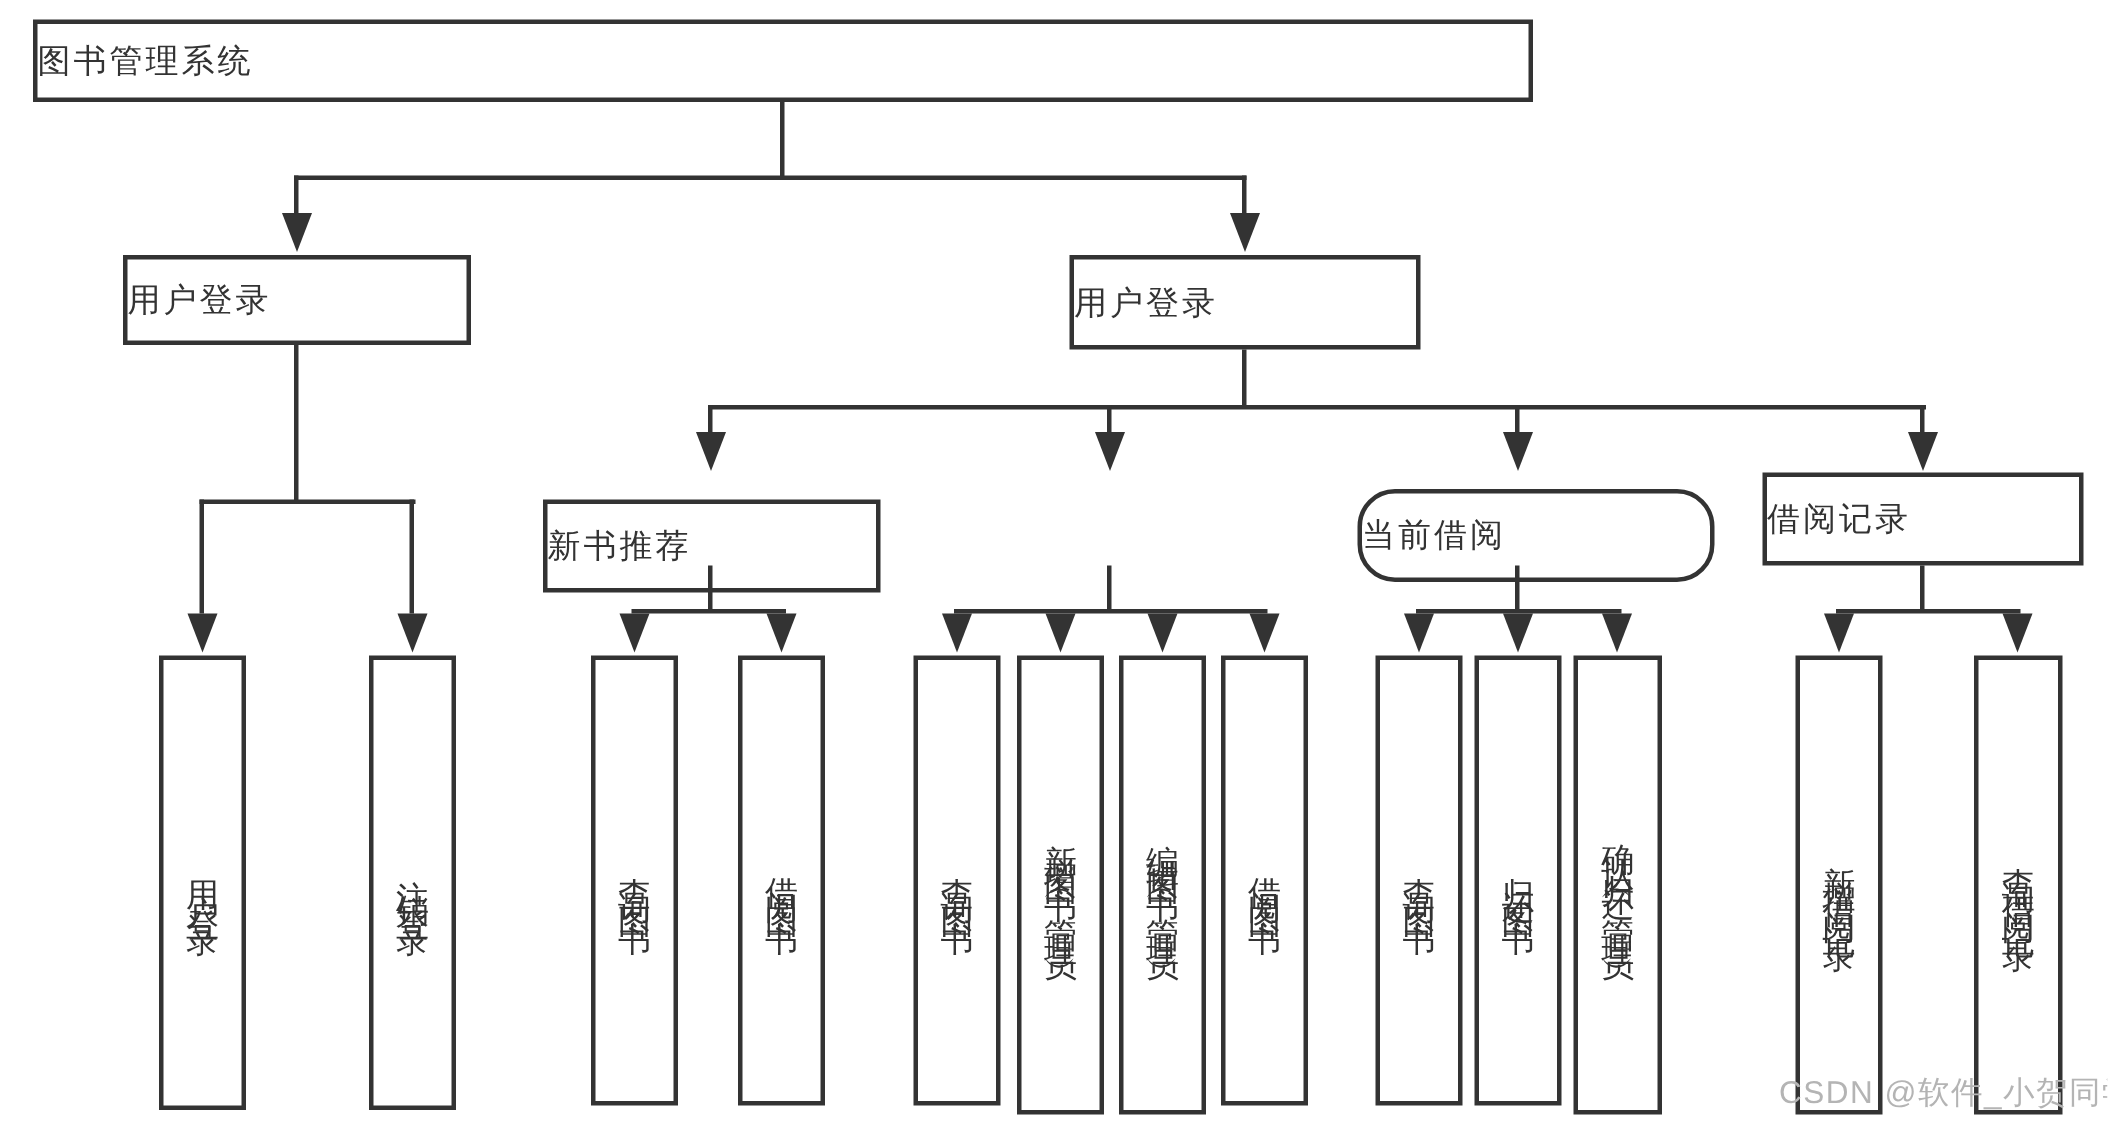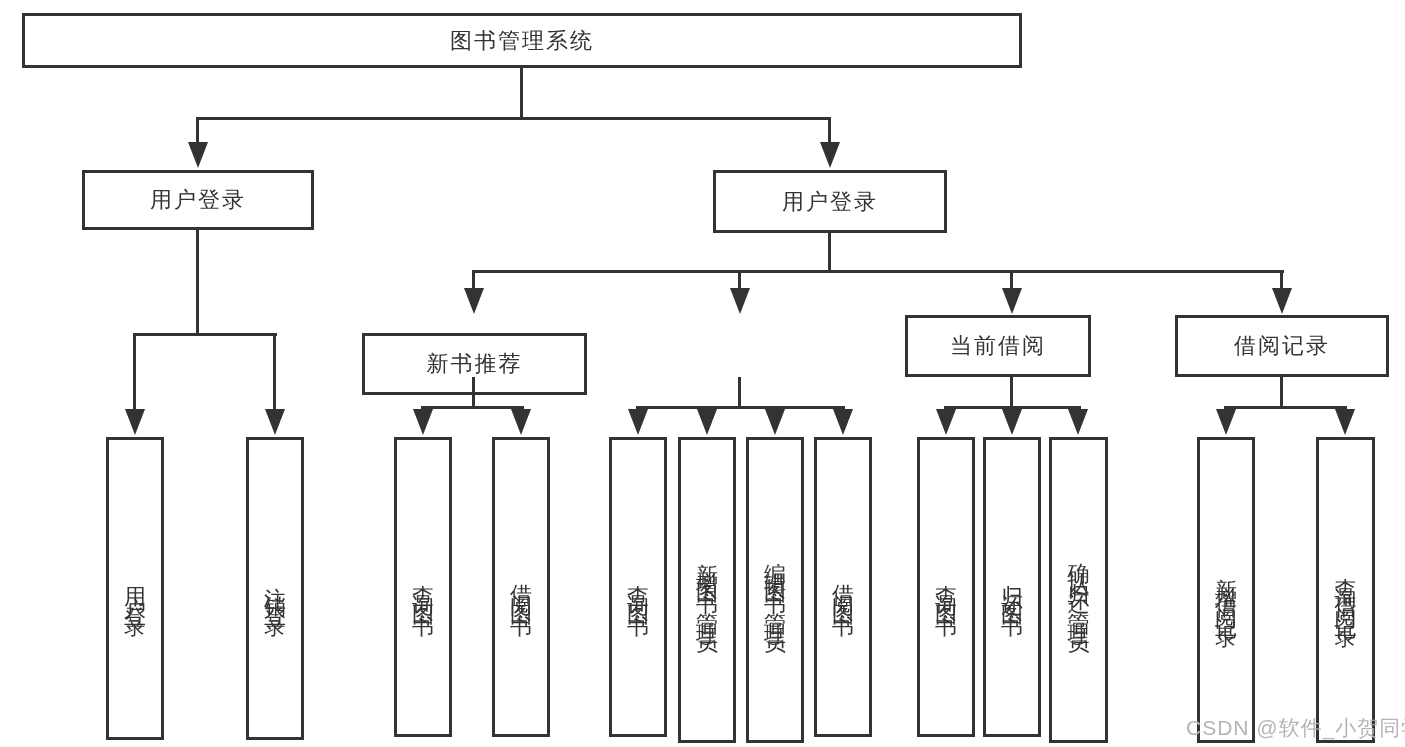--- a/index.html
+++ b/index.html
@@ -8,21 +8,21 @@
     width:1405px;height:747px;
     background:#ffffff;
     font-family:"Liberation Sans",sans-serif;
     color:#333333;
     overflow:hidden;
   }
   .node{
     position:absolute;
     border:3px solid #333333;
     background:#ffffff;
-    display:flex;align-items:center;justify-content:center;
+    display:flex;align-items:center;
     box-sizing:border-box;
     font-size:22px;
     letter-spacing:2px;
     white-space:nowrap;
   }
   .leaf{
     position:absolute;
     border:3px solid #333333;
     background:#ffffff;
     box-sizing:border-box;
@@ -88,21 +88,21 @@
   <div class="vline" style="left:1010px;top:270px;width:3px;height:19px;"></div>
   <div class="vline" style="left:1280px;top:270px;width:3px;height:19px;"></div>
   <div class="arrow" style="left:464px;top:288px;"></div>
   <div class="arrow" style="left:730px;top:288px;"></div>
   <div class="arrow" style="left:1002px;top:288px;"></div>
   <div class="arrow" style="left:1272px;top:288px;"></div>
 
   <div class="node" style="left:362px;top:333px;width:225px;height:62px;">
     <span>新书推荐</span>
   </div>
-  <div class="node" style="left:905px;top:315px;width:186px;height:62px;">
+  <div class="node" style="left:905px;top:326px;width:238px;height:62px;border-radius:25px;">
     <span>当前借阅</span>
   </div>
   <div class="node" style="left:1175px;top:315px;width:214px;height:62px;">
     <span>借阅记录</span>
   </div>
 
   <div class="vline" style="left:472px;top:377px;width:3px;height:31px;"></div>
   <div class="hline" style="left:421px;top:406px;width:103px;height:3px;"></div>
   <div class="arrow" style="left:413px;top:409px;"></div>
   <div class="arrow" style="left:511px;top:409px;"></div>

